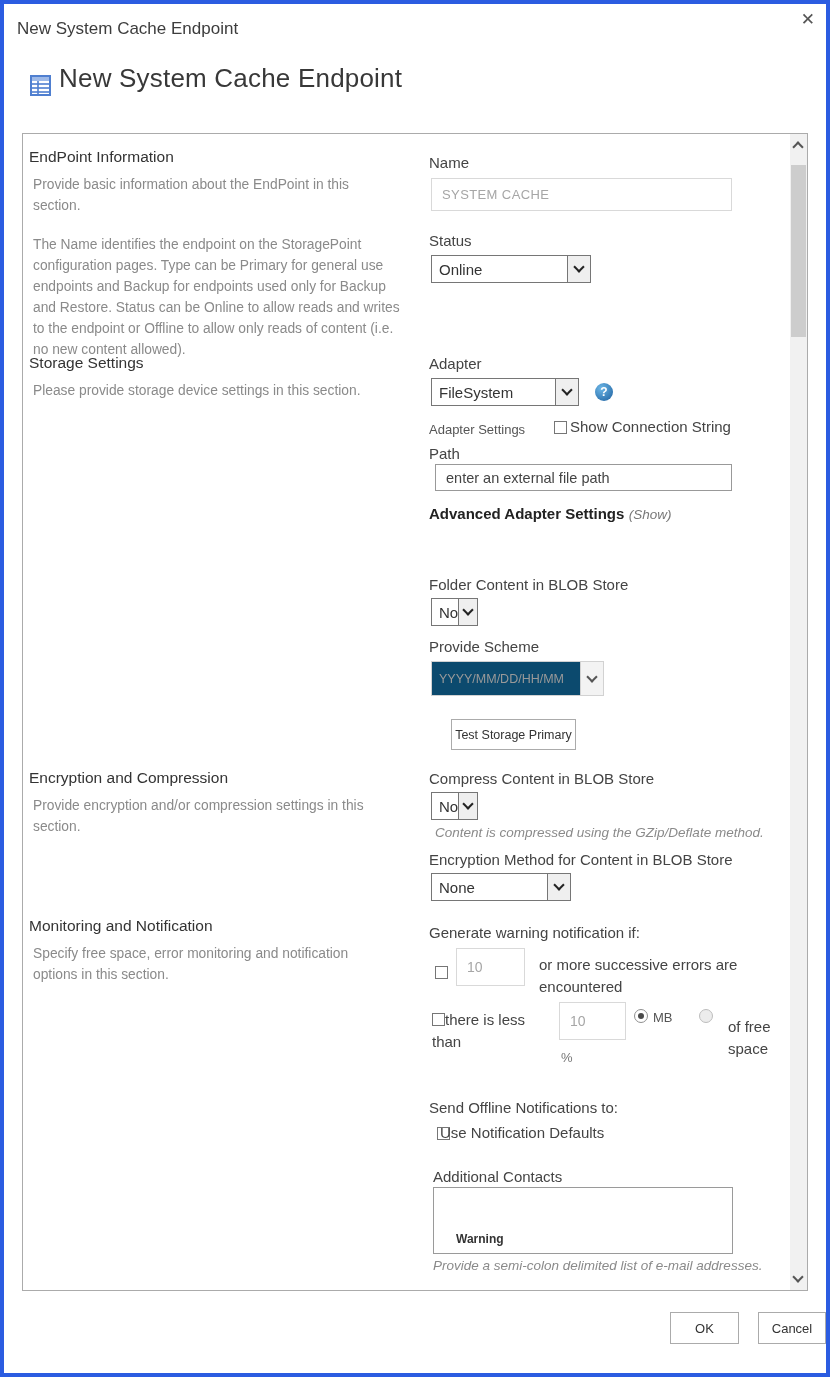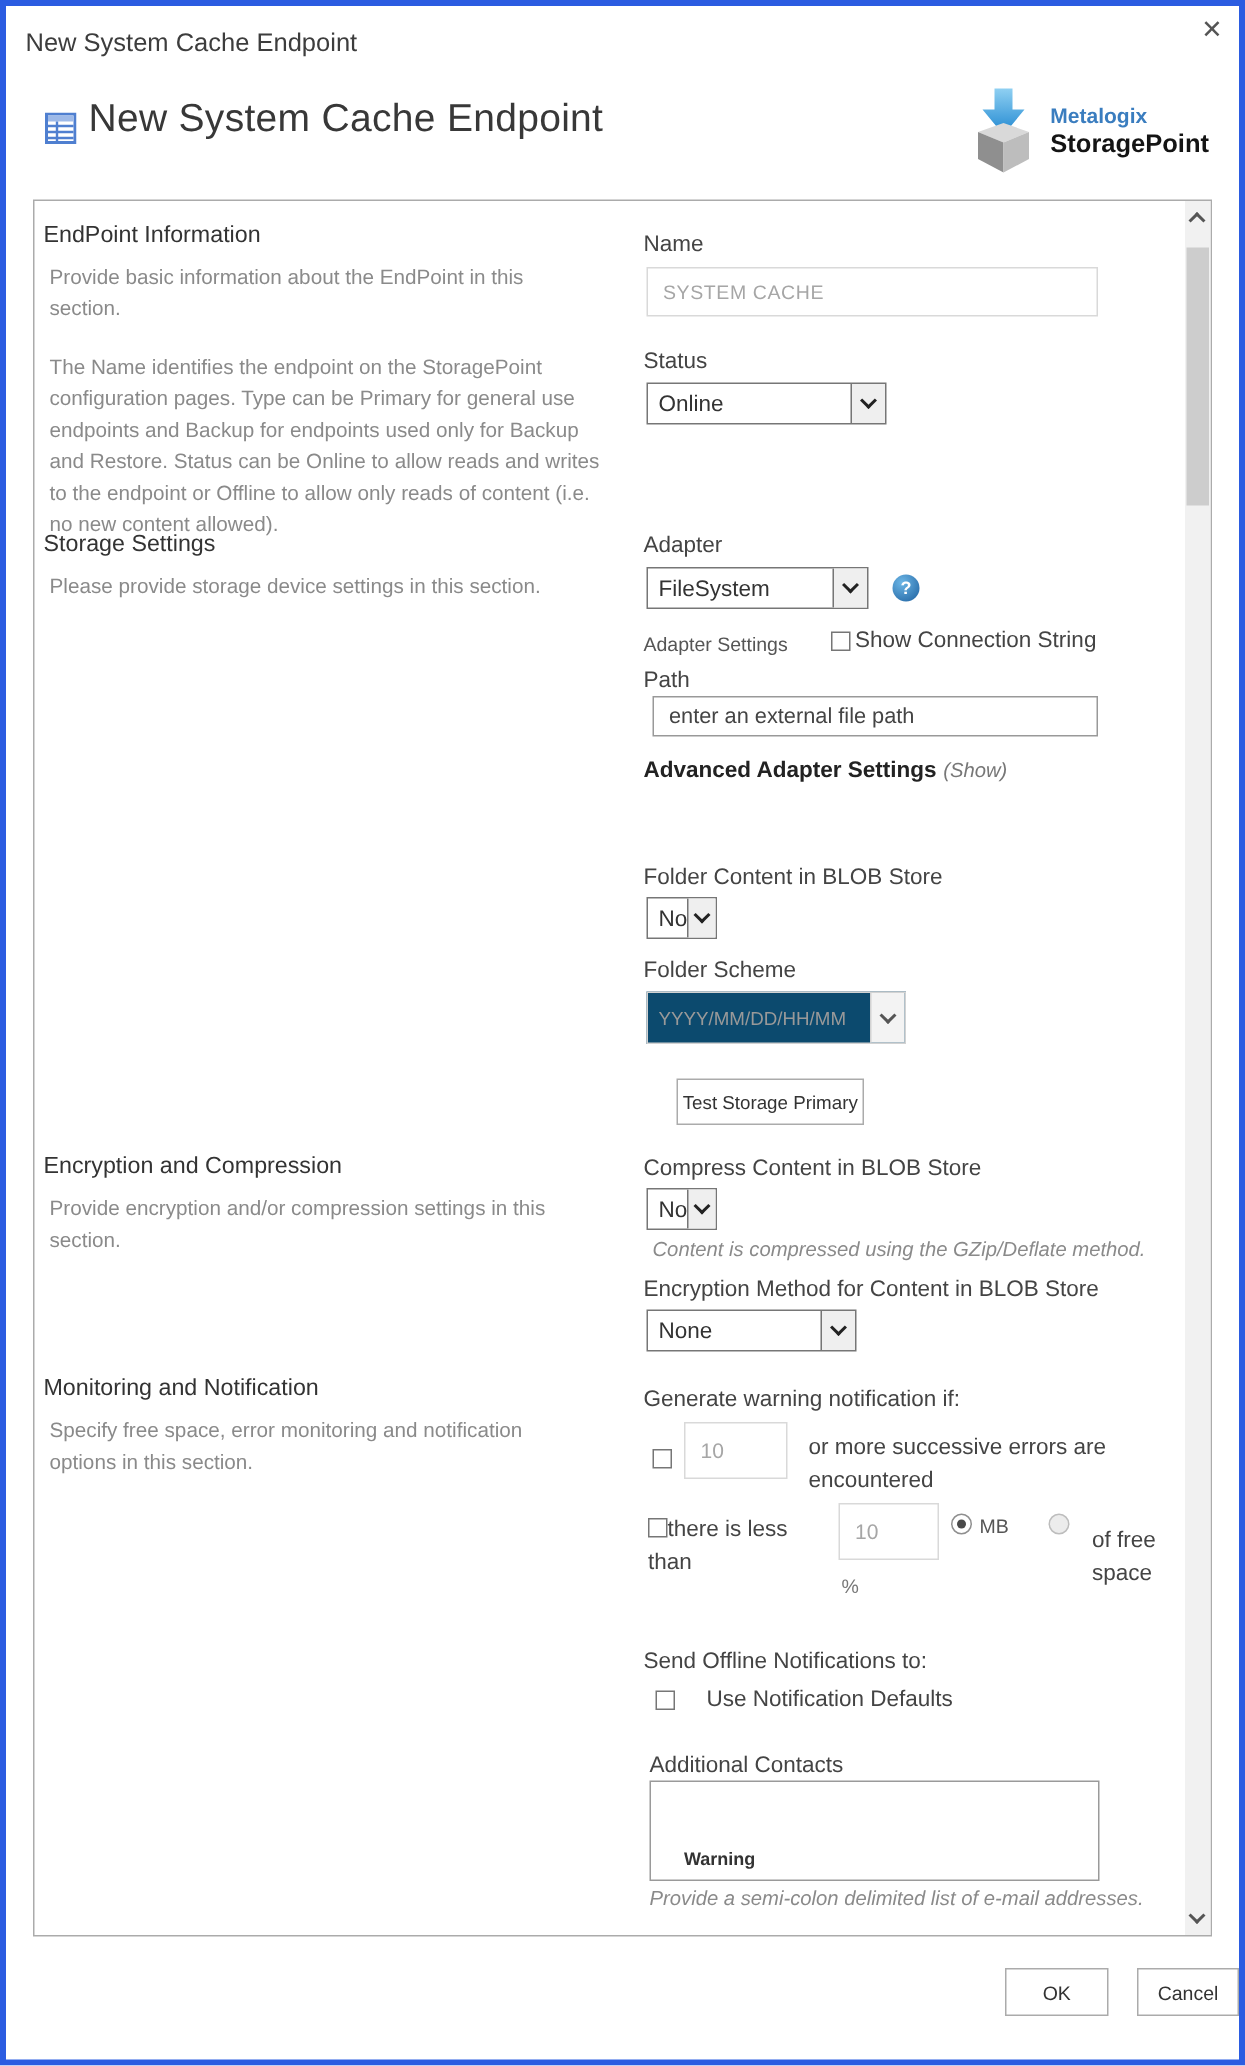--- a/index.html
+++ b/index.html
@@ -79,38 +79,20 @@
       <rect x="1" y="1" width="19" height="19" fill="#ffffff" stroke="#4f7fd0" stroke-width="2"></rect>
       <rect x="2" y="2" width="17" height="4" fill="#9db9e8"></rect>
       <line x1="2" y1="9" x2="19" y2="9" stroke="#4f7fd0" stroke-width="1.6"></line>
       <line x1="2" y1="13" x2="19" y2="13" stroke="#4f7fd0" stroke-width="1.6"></line>
       <line x1="2" y1="17" x2="19" y2="17" stroke="#4f7fd0" stroke-width="1.6"></line>
       <line x1="8" y1="6" x2="8" y2="20" stroke="#4f7fd0" stroke-width="1.6"></line>
     </svg>
   </div>
   <h1 class="abs page-title">New System Cache Endpoint</h1>
 
-  <div class="abs logo">
-    <svg width="48" height="58" viewBox="0 0 48 58">
-      <defs>
-        <linearGradient id="arrowg" x1="0" y1="0" x2="0" y2="1">
-          <stop offset="0" stop-color="#8fd0f2"></stop>
-            <stop offset="1" stop-color="#1e86d0"></stop>
-        </linearGradient>
-      </defs>
-      <polygon points="18,1 30,1 30,15 38,15 24,32 10,15 18,15" fill="url(#arrowg)"></polygon>
-      <polygon points="7,30 24,24 41,30 24,37" fill="#d9d9d9"></polygon>
-      <polygon points="7,30 24,37 24,57 7,48" fill="#8f8f8f"></polygon>
-      <polygon points="41,30 24,37 24,57 41,48" fill="#bdbdbd"></polygon>
-    </svg>
-    <div>
-      <div class="logo-text-brand">Metalogix</div>
-      <div class="logo-text-product">StoragePoint</div>
-    </div>
-  </div>
 
   <div class="abs panel">
 
     
     <div class="abs sec-title" style="left:6px; top:14px;">EndPoint Information</div>
     <div class="abs sec-desc" style="left:10px; top:40px; width:358px;">Provide basic information about the EndPoint in this section.</div>
     <div class="abs sec-desc" style="left:10px; top:100px; width:378px;">The Name identifies the endpoint on the StoragePoint configuration pages. Type can be Primary for general use endpoints and Backup for endpoints used only for Backup and Restore. Status can be Online to allow reads and writes to the endpoint or Offline to allow only reads of content (i.e. no new content allowed).</div>
 
     <div class="abs sec-title" style="left:6px; top:220px;text-align:center;">Storage Settings</div>
     <div class="abs sec-desc" style="left:10px; top:246px; width:380px;">Please provide storage device settings in this section.</div>
@@ -159,21 +141,21 @@
     </div>
 
     <div class="abs lbl" style="left:406px; top:442px;">Folder Content in BLOB Store</div>
     <div class="abs sel" style="left:408px; top:464px; width:47px; height:28px;">
       <span class="val">No</span>
       <span class="arrow-box" style="width:19px;">
           <span class="chev"></span>
         </span>
     </div>
 
-    <div class="abs lbl" style="left:406px; top:504px;">Folder Scheme</div>
+    <div class="abs lbl" style="left:406px; top:504px;">Provide Scheme</div>
     <div class="abs sel muted" style="left:408px; top:527px; width:173px; height:35px;">
       <span class="val">YYYY/MM/DD/HH/MM</span>
       <span class="arrow-box">
           <span class="chev"></span>
         </span>
     </div>
 
     <button class="abs btn" style="left:428px; top:585px; width:125px; height:31px;">Test Storage Primary</button>
 
     <div class="abs lbl" style="left:406px; top:636px;">Compress Content in BLOB Store</div>
@@ -208,21 +190,21 @@
       <input class="txt num" type="text" style="font-size: 14px;" placeholder="10">
     </div>
     <div class="abs" style="left:538px; top:916px; font-size:13px; color:#777;">%</div>
     <span class="abs radio on" style="left:611px; top:875px;"></span>
     <div class="abs" style="left:630px; top:876px; font-size:13px; color:#555;">MB</div>
     <span class="abs radio off" style="left:658px; top:875px;"></span>
     <div class="abs mono-wrap" style="left:705px; top:882px; width:70px;">of free space</div>
 
     <div class="abs lbl" style="left:406px; top:965px;">Send Offline Notifications to:</div>
     <span class="abs checkbox" style="left:414px; top:993px;"></span>
-    <div class="abs lbl" style="left:448px; top:990px;">Use Notification Defaults</div>
+    <div class="abs lbl" style="left:417px; top:990px;">Use Notification Defaults</div>
 
     <div class="abs lbl" style="left:410px; top:1034px;">Additional Contacts</div>
     <div class="abs" style="left:410px; top:1053px; width:300px; height:67px;">
       <textarea class="txt" style="border-color: rgb(154, 154, 154); resize: none;"></textarea>
       <div class="abs warn-inline" style="left:23px; top:45px;">Warning</div>
     </div>
     <div class="abs note" style="left:410px; top:1124px; width:370px;">Provide a semi-colon delimited list of e-mail addresses.</div>
 
     
     <div class="abs sbar">

